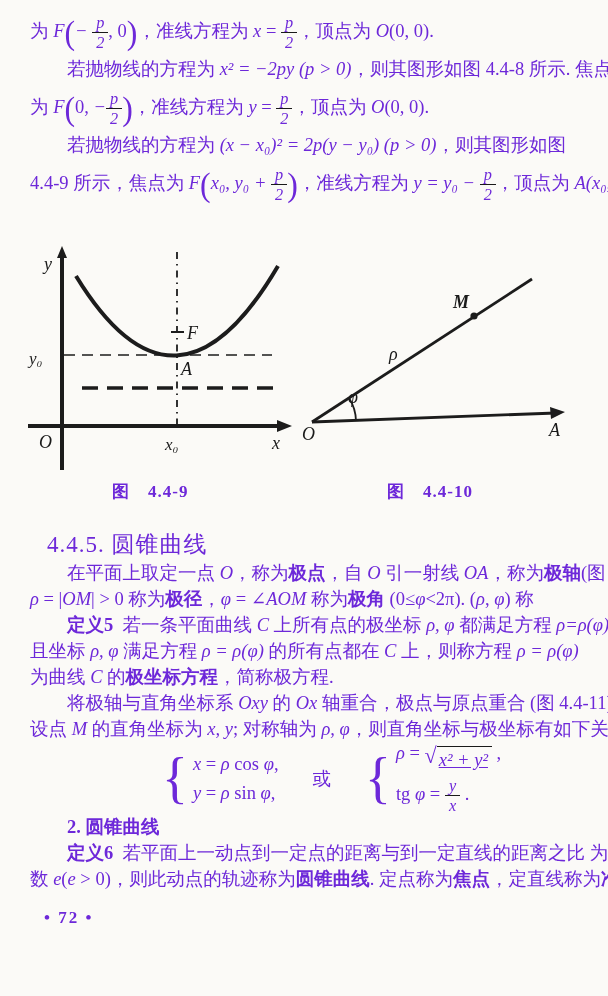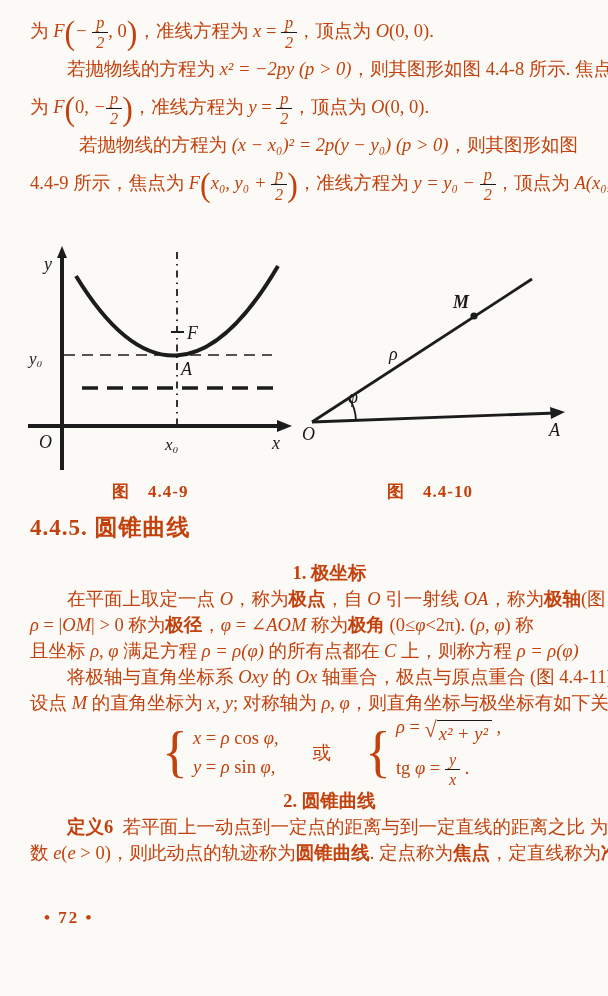--- a/index.html
+++ b/index.html
@@ -1,58 +1,58 @@
 <!DOCTYPE html>
 <html><head>
 <meta charset="utf-8">
 <style>
   html,body{margin:0;padding:0;}
   body{background:#e8e6e2;}
   #page{
     position:relative;
     width:608px;height:996px;
     background:#fbfaf7;
-    color:#c2410c;
+    color:#6d28d9;
     font-family:"Liberation Serif","DejaVu Serif",serif;
     font-size:18.5px;
     overflow:hidden;
   }
   .line{white-space:pre;}
   .lh30{line-height:30px;}
   .lh46{line-height:46px;}
-  .ind{padding-left:37px;text-align:center;}
+  .ind{padding-left:37px;}
   .run{font-style:normal;}
   .mi{font-style:italic;}
   .bold{font-weight:700;}
   .frac{
     display:inline-flex;flex-direction:column;align-items:center;
     vertical-align:middle;font-style:italic;
     font-size:0.88em;line-height:1.08;text-align:center;
   }
   .frac .num{border-bottom:1.6px solid #1a1a1a;padding:0 4px 1px;}
   .frac .den{padding:1px 4px 0;}
   .bigp{
     display:inline-block;font-size:1.72em;font-weight:300;
     vertical-align:middle;line-height:1;transform:scaleY(1.08);
   }
   .sqrt{display:inline-flex;align-items:flex-start;vertical-align:-0.2em;}
   .sqrt .radical{font-size:1.2em;line-height:1;font-style:normal;}
-  .sqrt .radicand{border-top:1.6px solid #1a1a1a;font-style:italic;padding:1px 4px 0 2px;margin-top:1px;}
+  .sqrt .radicand{border-top:1.6px solid #1a1a1a;font-style:italic;padding:1px 4px 0 2px;margin-top:1px;text-decoration:underline;}
   #top-text{position:absolute;left:30px;top:8px;width:560px;}
   #fig1{position:absolute;left:26px;top:242px;}
   #fig2{position:absolute;left:298px;top:252px;}
   .caption{
     position:absolute;top:480px;white-space:pre;
     font-size:17px;font-weight:700;letter-spacing:1px;text-align:center;
   }
   #cap1{left:112px;}
   #cap2{left:387px;}
   #sec-heading{
-    position:absolute;left:30px;top:512px;margin:0;
-    font-size:23px;font-weight:700;letter-spacing:1px;
+    position:absolute;left:30px;top:512px;margin:17px;
+    font-size:23px;font-weight:400;letter-spacing:1px;
   }
   #body-text{position:absolute;left:30px;top:560px;width:562px;}
   .bodyline{line-height:26px;}
   .eq-row{
     display:flex;align-items:center;gap:34px;
     padding-left:132px;height:72px;white-space:pre;
   }
   .sys{display:flex;align-items:center;}
   .brace{font-size:54px;font-weight:300;line-height:1;margin-right:5px;transform:scaleY(1.05);display:inline-block;}
   .sys-col{display:flex;flex-direction:column;gap:5px;}
@@ -111,24 +111,25 @@
     <text x="91" y="108">ρ</text>
     <text x="50" y="151">φ</text>
   </svg>
 
   <span class="caption" id="cap1">图　4.4-9</span>
   <span class="caption" id="cap2">图　4.4-10</span>
 
   <h2 id="sec-heading">4.4.5. 圆锥曲线</h2>
 
   <div id="body-text">
-    <div class="line bodyline ind"><span class="bold">1. 极坐标</span></div>
     <div class="line bodyline ind"><span class="run">在平面上取定一点 </span><span class="mi">O</span><span class="run">，称为</span><span class="bold">极点</span><span class="run">，自 </span><span class="mi">O</span><span class="run"> 引一射线 </span><span class="mi">OA</span><span class="run">，称为</span><span class="bold">极轴</span><span class="run">(图 4.4-10).</span></div>
     <div class="line bodyline"><span class="mi">ρ</span><span class="run"> = |</span><span class="mi">OM</span><span class="run">| &gt; 0 称为</span><span class="bold">极径</span><span class="run">，</span><span class="mi">φ</span><span class="run"> = ∠</span><span class="mi">AOM</span><span class="run"> 称为</span><span class="bold">极角</span><span class="run"> (0≤</span><span class="mi">φ</span><span class="run">&lt;2π). (</span><span class="mi">ρ</span><span class="run">, </span><span class="mi">φ</span><span class="run">) 称</span></div>
+    <div class="line bodyline ind"><span class="bold">定义5</span><span class="run">  若一条平面曲线 </span><span class="mi">C</span><span class="run"> 上所有点的极坐标 </span><span class="mi">ρ, φ</span><span class="run"> 都满足方程 </span><span class="mi">ρ=ρ(φ)</span></div>
     <div class="line bodyline"><span class="run">且坐标 </span><span class="mi">ρ, φ</span><span class="run"> 满足方程 </span><span class="mi">ρ = ρ(φ)</span><span class="run"> 的所有点都在 </span><span class="mi">C</span><span class="run"> 上，则称方程 </span><span class="mi">ρ = ρ(φ)</span></div>
+    <div class="line bodyline"><span class="run">为曲线 </span><span class="mi">C</span><span class="run"> 的</span><span class="bold">极坐标方程</span><span class="run">，简称极方程.</span></div>
     <div class="line bodyline ind"><span class="run">将极轴与直角坐标系 </span><span class="mi">Oxy</span><span class="run"> 的 </span><span class="mi">Ox</span><span class="run"> 轴重合，极点与原点重合 (图 4.4-11).</span></div>
     <div class="line bodyline"><span class="run">设点 </span><span class="mi">M</span><span class="run"> 的直角坐标为 </span><span class="mi">x, y</span><span class="run">; 对称轴为 </span><span class="mi">ρ, φ</span><span class="run">，则直角坐标与极坐标有如下关系:</span></div>
 
     <div class="eq-row">
       <div class="sys">
         <span class="brace">{</span>
         <div class="sys-col">
           <div class="line eqline"><span class="mi">x</span><span class="run"> = </span><span class="mi">ρ</span><span class="run"> cos </span><span class="mi">φ</span><span class="run">,</span></div>
           <div class="line eqline"><span class="mi">y</span><span class="run"> = </span><span class="mi">ρ</span><span class="run"> sin </span><span class="mi">φ</span><span class="run">,</span></div>
         </div>

